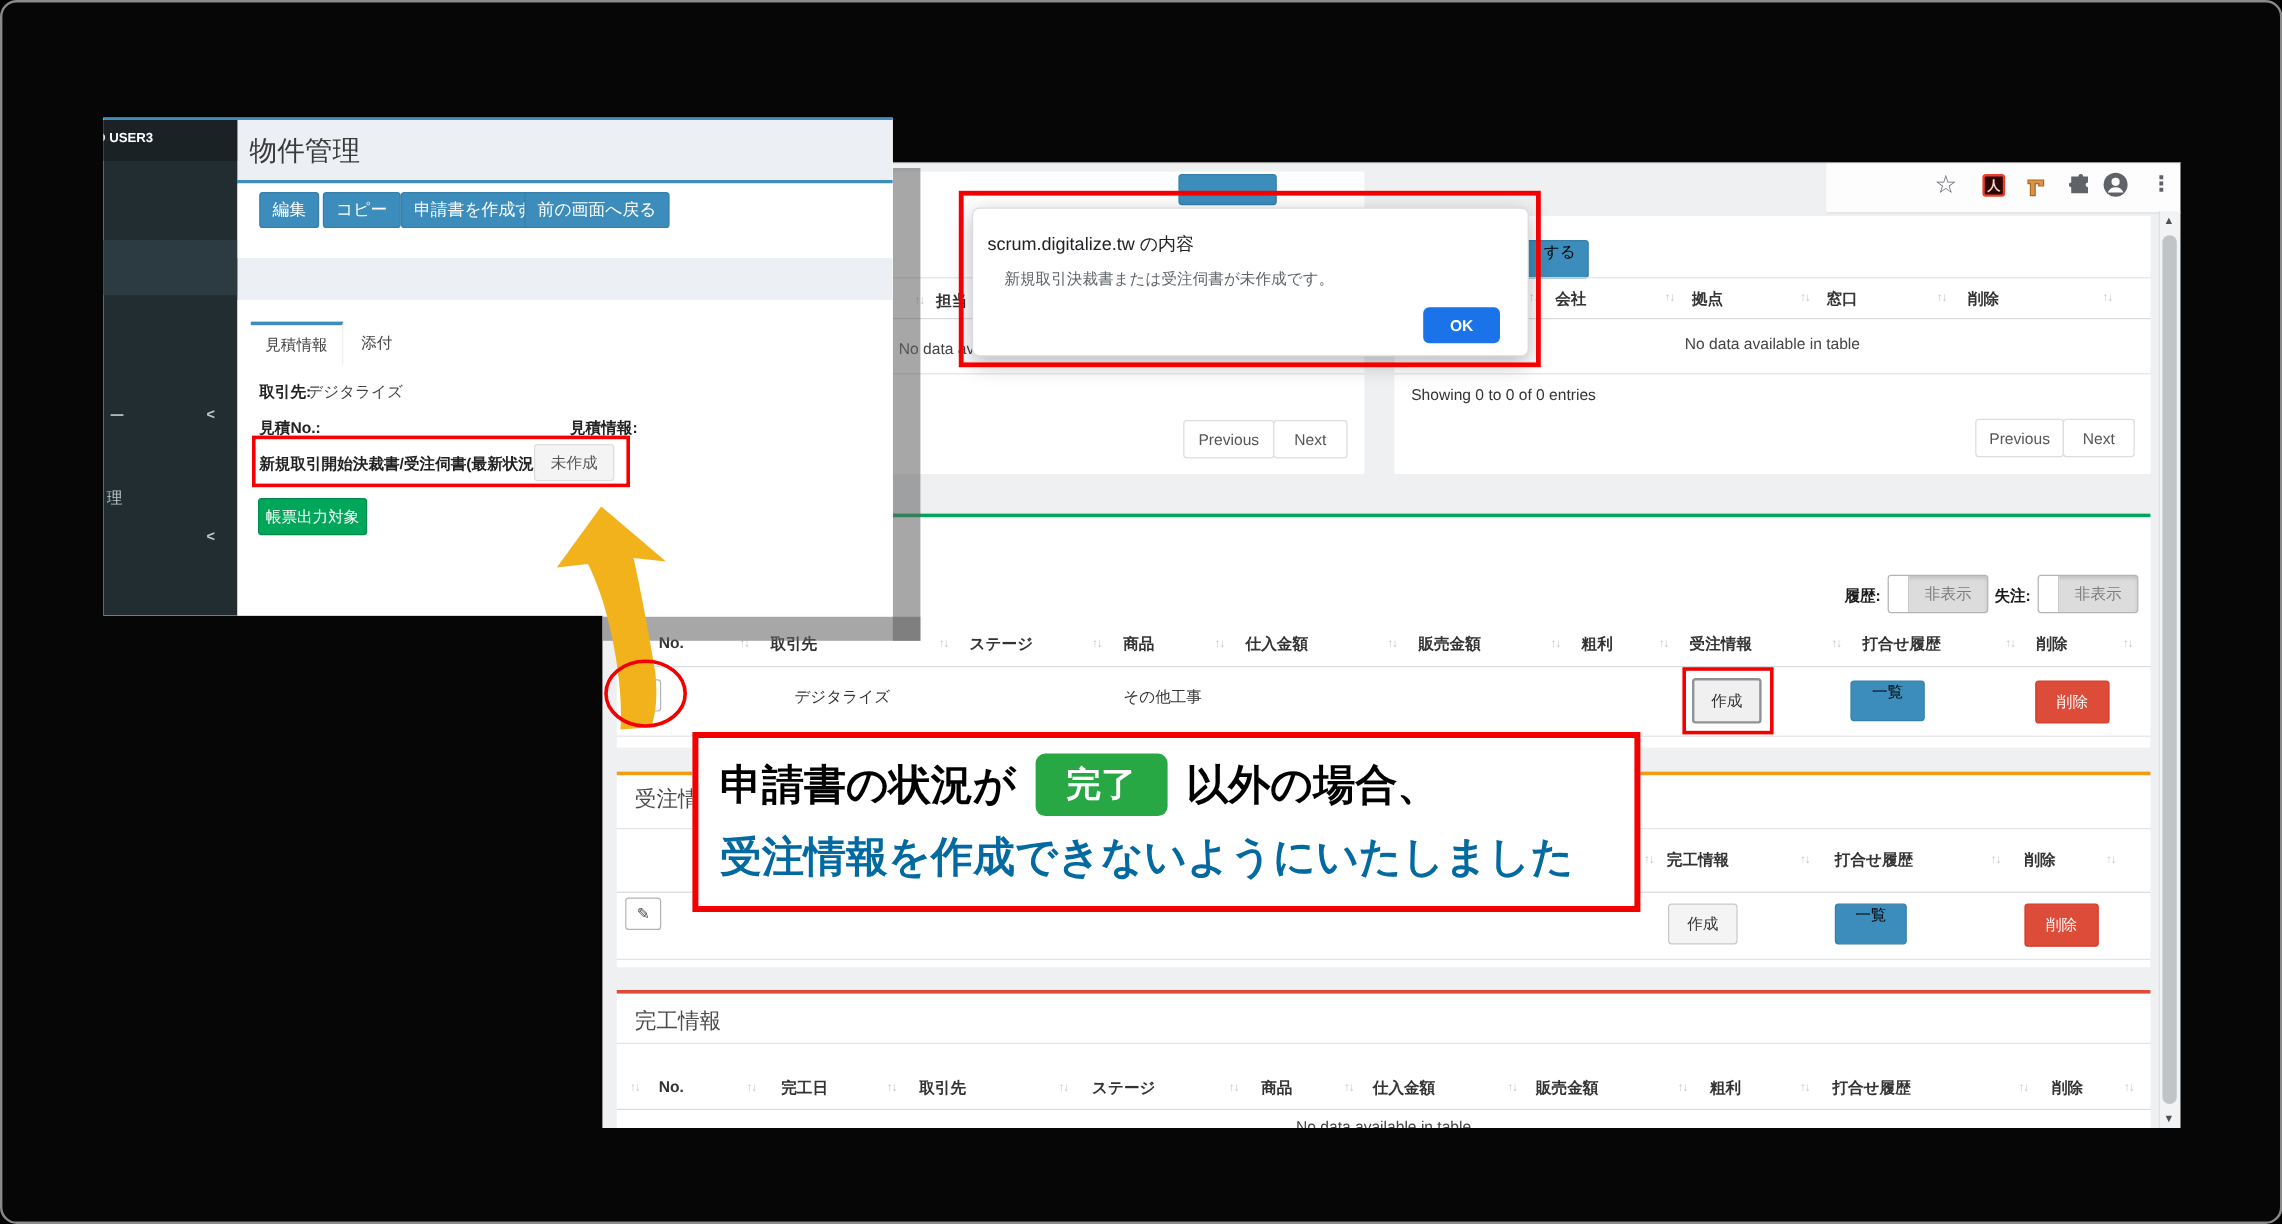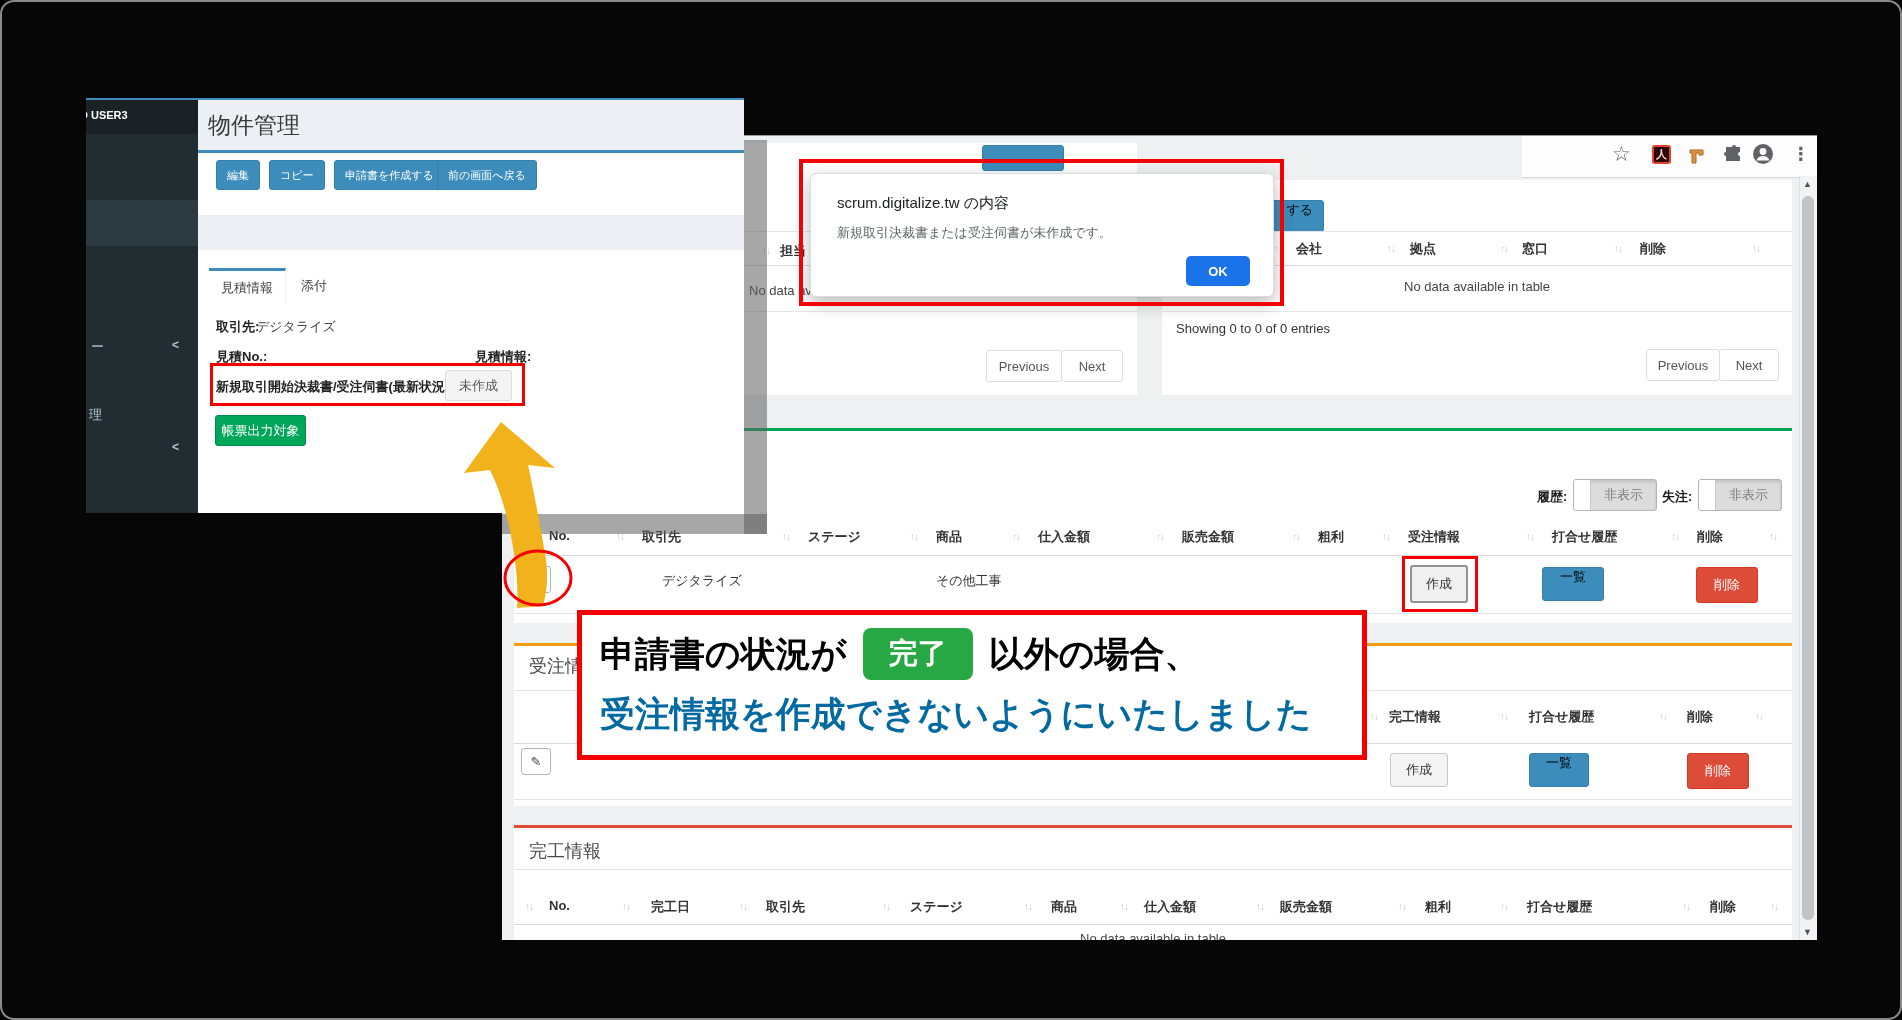--- a/index.html
+++ b/index.html
@@ -24,21 +24,21 @@
   .toggle .sq{width:16px;height:100%;background:#fff;border-right:1px solid #c8c8c8;}
   .toggle .tx{flex:1;text-align:center;font-size:13px;color:#7d7d7d;}
   .tog-label{position:absolute;font-size:13px;font-weight:bold;color:#1a1a1a;}
   .editbtn{position:absolute;width:30px;height:27px;background:#fff;border:1px solid #b0b4b8;border-radius:3px;display:flex;align-items:center;justify-content:center;font-size:13px;color:#444;box-sizing:border-box;}
   
   .redbox{position:absolute;border:3px solid #f40000;box-sizing:border-box;}
   
   .dialog{position:absolute;left:308px;top:37px;width:462px;height:122px;background:#fff;border:1px solid #dadce0;border-radius:6px;box-shadow:0 6px 18px rgba(0,0,0,.28);}
   
   .win1{position:absolute;left:84px;top:96px;width:658px;height:415px;background:#fff;overflow:hidden;z-index:40;}
-  .w1btn{position:absolute;height:30px;background:#3c8dbc;border:1px solid #367fa9;border-radius:3px;color:#fff;font-size:11px;display:flex;align-items:center;justify-content:center;box-sizing:border-box;padding:0 10px;}
+  .w1btn{position:absolute;height:30px;background:#3c8dbc;border:1px solid #367fa9;border-radius:3px;color:#fff;font-size:14px;display:flex;align-items:center;justify-content:center;box-sizing:border-box;padding:0 10px;}
   .w1label{position:absolute;font-size:13px;font-weight:bold;color:#222;white-space:nowrap;}
   
   .caption{position:absolute;left:575px;top:608px;width:790px;height:150px;background:#fff;border:5px solid #f40000;box-sizing:border-box;z-index:60;padding:8px 18px;}
   .caption .l1{display:flex;align-items:center;gap:16px;font-size:35px;font-weight:bold;color:#000;height:62px;}
   .caption .l2{font-size:35px;font-weight:bold;color:#0369a1;margin-top:6px;white-space:nowrap;}
   .badge-done{background:#28a745;color:#fff;border-radius:8px;padding:6px 26px;font-size:29px;font-weight:bold;font-family:Liberation Serif, serif;}
   .scrollbar{position:absolute;left:1297px;top:40px;width:17px;height:764px;background:#f2f3f4;border-left:1px solid #e0e0e0;}
 </style>
 </head>
 <body>
@@ -203,21 +203,21 @@
       <span class="th-label" style="left:1196px;top:70px;">削除</span>
       <span class="sort" style="left:1256px;top:73px;">↑↓</span>
       <div class="hairline" style="top:96px;background:#d8dbde;"></div>
       <div class="nodata" style="left:639px;top:103px;">No data available in table</div>
     </div>
 
     <div class="abs" style="left:242px;top:4px;width:23px;height:394px;background:rgba(95,95,95,.55);"></div>
     <div class="abs" style="left:0;top:378px;width:265px;height:20px;background:rgba(95,95,95,.55);"></div>
 
     <div class="dialog">
-      <div class="abs" style="left:26px;top:20px;font-size:15px;color:#202124;">scrum.digitalize.tw の内容</div>
+      <div class="abs" style="left:12px;top:20px;font-size:15px;color:#202124;">scrum.digitalize.tw の内容</div>
       <div class="abs" style="left:26px;top:50px;font-size:13px;color:#5f6368;">新規取引決裁書または受注伺書が未作成です。</div>
       <div class="abs" style="left:375px;top:82px;width:64px;height:30px;background:#1a73e8;color:#fff;border-radius:5px;font-size:13px;font-weight:bold;display:flex;align-items:center;justify-content:center;">OK</div>
     </div>
 
     <div class="redbox" style="left:297px;top:23px;width:485px;height:147px;border-width:4px;"></div>
   </div>
 
   <div class="win1">
     <div class="abs" style="left:0;top:0;width:658px;height:2px;background:#3c8dbc;"></div>
 

